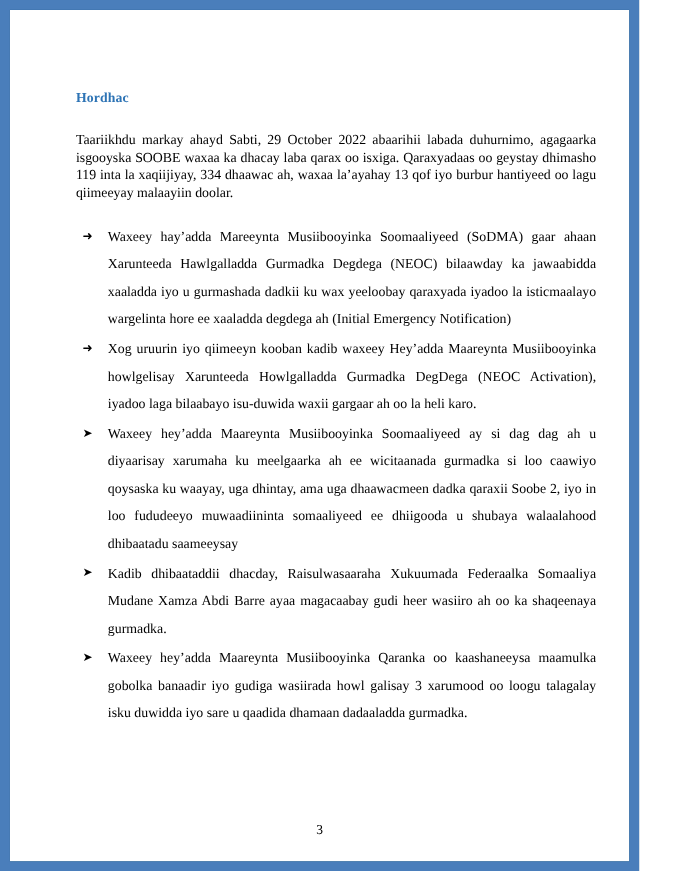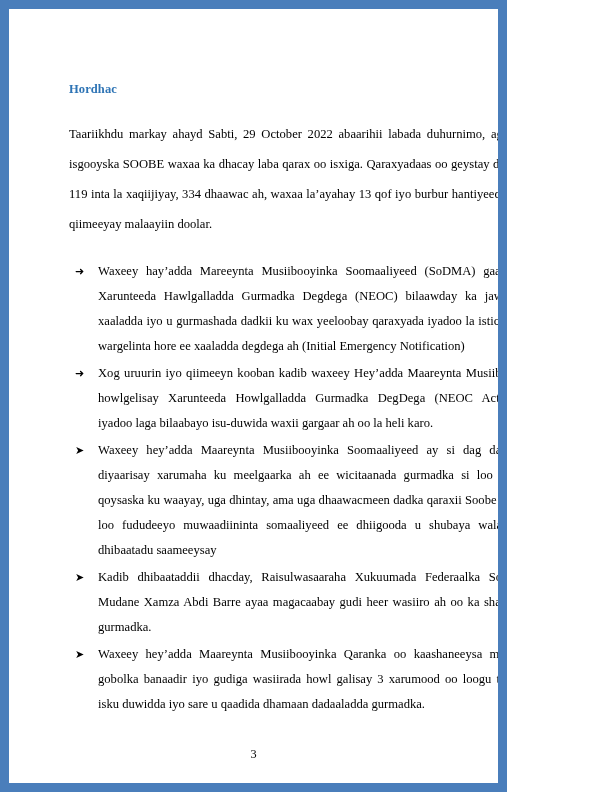--- a/index.html
+++ b/index.html
@@ -7,21 +7,21 @@
     padding: 0;
   }
   body {
     width: 612px;
     height: 792px;
     background: #ffffff;
     font-family: "Liberation Serif", serif;
   }
   .page {
     position: relative;
-    width: 507px;
+    width: 581px;
     height: 792px;
     box-sizing: border-box;
     background: #0c4a6e;
     border: 9px solid #4a7ebb;
     padding: 0;
     overflow: hidden;
     text-decoration: underline;
   }
   .page-inner {
     position: absolute;
@@ -38,21 +38,21 @@
   h1.heading {
     font-family: "Liberation Serif", serif;
     font-size: 12.5px;
     font-weight: bold;
     color: #2e74b5;
     margin: 0 0 22px 0;
     letter-spacing: 0.1px;
   }
   .para {
     font-size: 12.6px;
-    line-height: 30px;
+    line-height: 16px;
     color: #000000;
     text-align: justify;
     margin: 0 0 20px 0;
   }
   h2.subheading {
     font-family: "Liberation Serif", serif;
     font-size: 12.5px;
     font-weight: bold;
     color: #2e74b5;
     margin: 0 0 14px 0;

